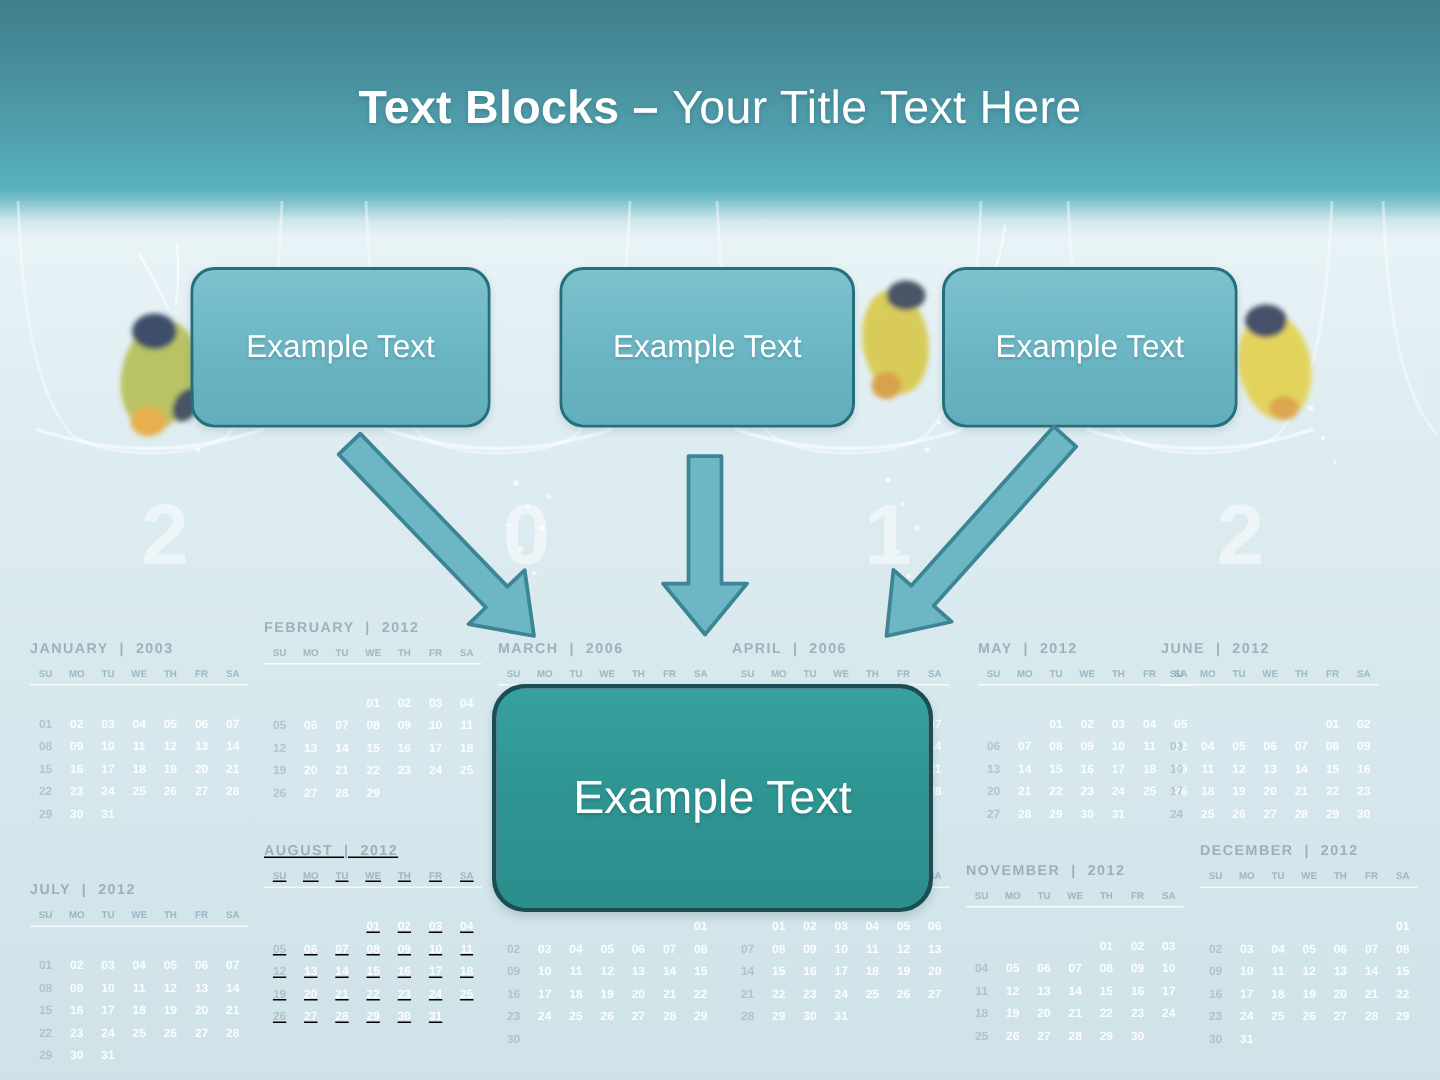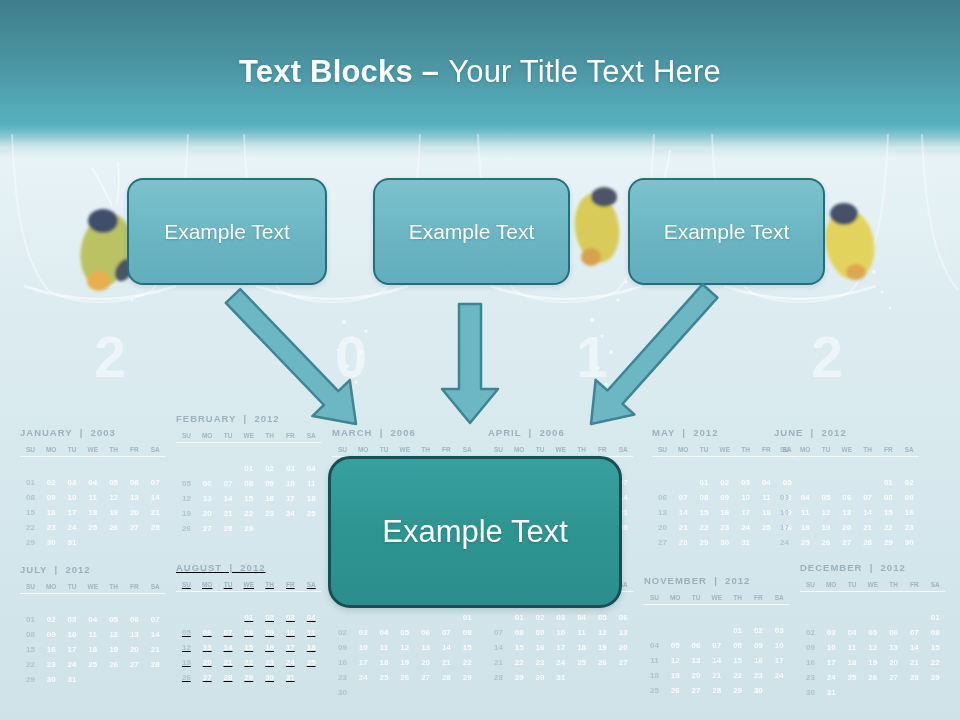--- a/index.html
+++ b/index.html
@@ -415,21 +415,21 @@
           <span class="cal-d">23</span>
           <span class="cal-d su">24</span>
           <span class="cal-d">25</span>
           <span class="cal-d">26</span>
           <span class="cal-d">27</span>
           <span class="cal-d">28</span>
           <span class="cal-d">29</span>
           <span class="cal-d">30</span>
         </div>
       </div>
-      <div class="cal" style="left: 20px; top: 564px;">
+      <div class="cal" style="left: 20px; top: 588px;">
         <div class="cal-head">JULY  |  2012</div>
         <div class="cal-week">
           <span class="cal-wd">SU</span>
           <span class="cal-wd">MO</span>
           <span class="cal-wd">TU</span>
           <span class="cal-wd">WE</span>
           <span class="cal-wd">TH</span>
           <span class="cal-wd">FR</span>
           <span class="cal-wd">SA</span>
         </div>

